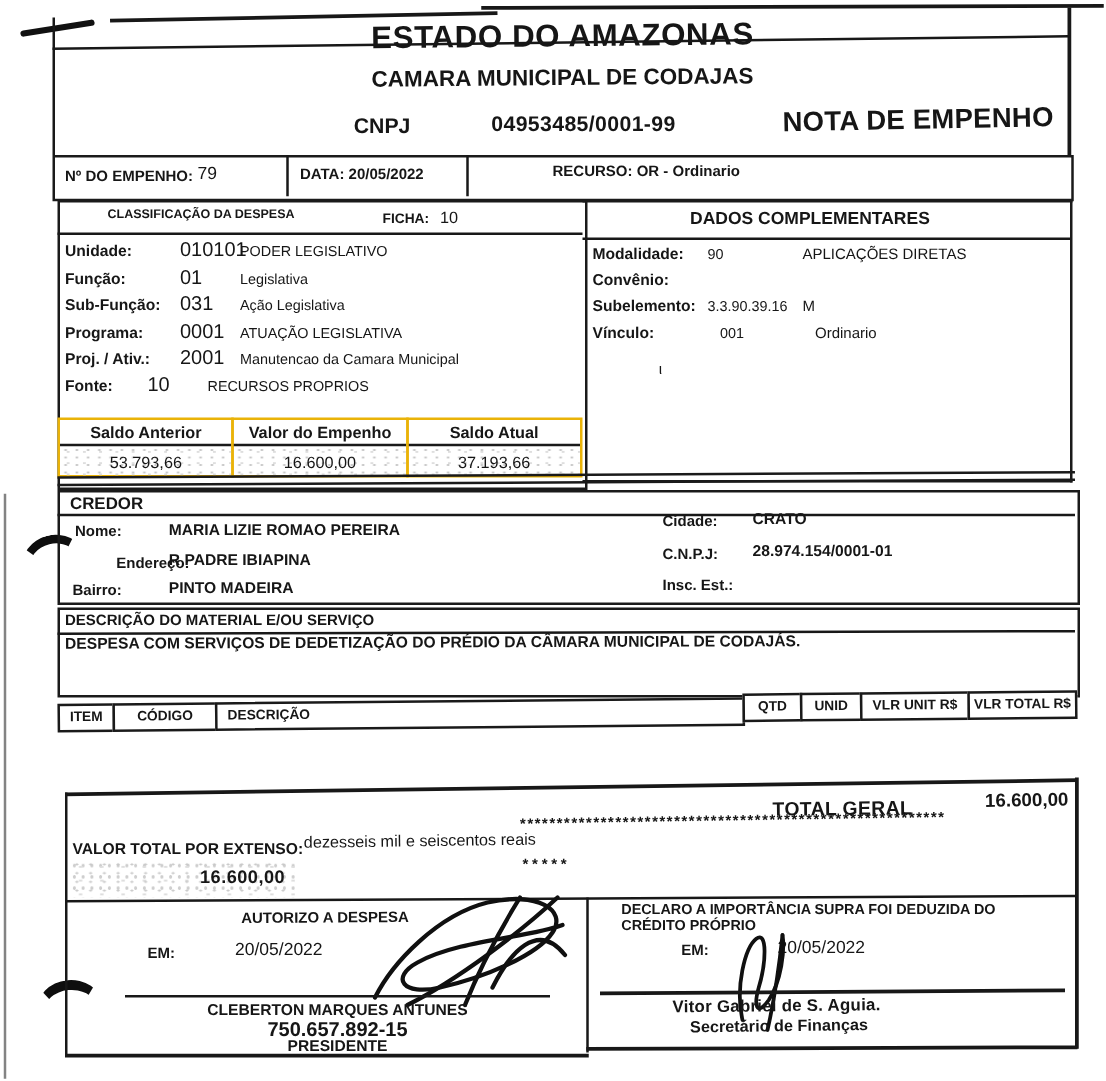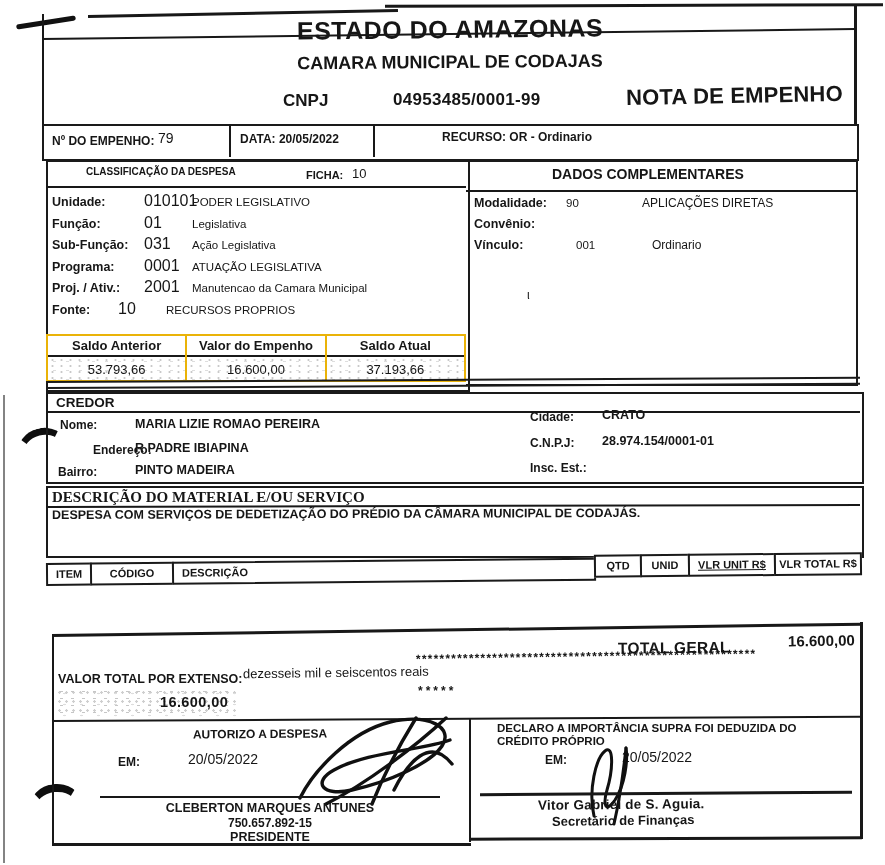--- a/index.html
+++ b/index.html
@@ -79,33 +79,33 @@
   .cr-nome-l{left:60px;top:418px;}   .cr-nome-v{left:135px;top:417px;}
   .cr-end-l{left:58px;top:443px;padding-left:35px;}    .cr-end-v{left:135px;top:441px;}
   .cr-bai-l{left:58px;top:465px;}    .cr-bai-v{left:135px;top:463px;}
   .cr-cid-l{left:530px;top:410px;}   .cr-cid-v{left:602px;top:408px;}
   .cr-cnpj-l{left:530px;top:436px;}  .cr-cnpj-v{left:602px;top:434px;}
   .cr-insc-l{left:530px;top:461px;}
 
   
   .desc-box{left:46px;top:486px;width:814px;height:68px;border:2px solid #1a1a1a;}
   .desc-title-line{left:46px;top:505px;width:814px;height:2px;transform:rotate(-0.15deg);}
-  .ds-title{left:52px;top:489px;font-size:15px;font-family:Liberation Serif, serif;}
+  .ds-title{left:52px;top:489px;font-size:12px;}
   .ds-text{left:52px;top:508px;font-size:12.5px;font-weight:bold;width:790px;transform:rotate(-0.2deg);transform-origin:left center;}
 
   
   .item-row{left:46px;top:560px;width:816px;height:23px;display:flex;transform:rotate(-0.55deg);transform-origin:left center;}
   .icell{border:2px solid #1a1a1a;margin-left:-2px;height:19px;line-height:19px;font-size:11px;font-weight:bold;text-align:center;flex:none;background:#fff;}
   .icell:first-child{margin-left:0;}
   .ic-item{width:42px;margin-top:3px;}
   .ic-cod{width:80px;margin-top:3px;}
   .ic-desc{flex:1;text-align:left;padding-left:8px;margin-top:3px;}
   .ic-qtd{width:44px;}
   .ic-unid{width:46px;}
-  .ic-vu{width:84px;text-decoration:underline;}
+  .ic-vu{width:84px;}
   .ic-vt{width:84px;}
 
   
   .tot-top{left:52px;top:634px;width:810px;height:2.5px;transform:rotate(-0.8deg);transform-origin:left center;}
   .tot-left{left:52px;top:634px;width:2px;height:211px;}
   .tot-right{left:860px;top:622px;width:2.5px;height:217px;}
   .tg-lbl{left:618px;top:639px;font-size:15.5px;letter-spacing:.3px;transform:rotate(-0.6deg);}
   .tg-val{left:788px;top:632px;font-size:15px;transform:rotate(-1deg);}
   .stars-long{left:416px;top:652px;width:446px;font-size:12px;font-weight:bold;letter-spacing:1.2px;overflow:hidden;white-space:nowrap;transform:rotate(-0.9deg);transform-origin:left center;}
   .ext-lbl{left:58px;top:672px;font-size:12.5px;}
@@ -119,21 +119,21 @@
   
   .sig-top{left:52px;top:720px;width:810px;height:2px;transform:rotate(-0.3deg);transform-origin:left center;}
   .sig-div{left:469px;top:718px;width:2px;height:124px;}
   .sig-bottom-l{left:52px;top:843px;width:419px;height:2.5px;}
   .sig-bottom-r{left:469px;top:837px;width:393px;height:2.5px;transform:rotate(-0.2deg);}
   .aut-title{left:110px;top:727px;width:300px;font-size:12px;transform:rotate(-0.4deg);}
   .aut-em{left:118px;top:755px;font-size:12px;}
   .aut-date{left:188px;top:751px;font-size:14px;}
   .sig-line-l{left:100px;top:796px;width:340px;height:2px;}
   .aut-nome{left:110px;top:801px;width:320px;font-size:12.5px;}
-  .aut-cpf{left:110px;top:816px;width:320px;font-size:12px;}
+  .aut-cpf{left:110px;top:816px;width:320px;font-size:16px;}
   .aut-cargo{left:110px;top:830px;width:320px;font-size:12.5px;}
   .dec-title{left:497px;top:722px;width:322px;font-size:11.5px;line-height:13px;}
   .dec-em{left:545px;top:753px;font-size:12px;}
   .dec-date{left:622px;top:749px;font-size:14px;}
   .sig-line-r{left:480px;top:792px;width:372px;height:2.5px;transform:rotate(-0.4deg);}
   .dec-nome{left:538px;top:797px;font-size:13.5px;letter-spacing:.2px;transform:rotate(-0.6deg);}
   .dec-cargo{left:552px;top:813px;font-size:13px;transform:rotate(-0.8deg);}
   .sig-svg{position:absolute;pointer-events:none;}
   .sig-l{left:292px;top:712px;}
   .sig-r{left:578px;top:742px;}
@@ -234,20 +234,25 @@
       <span class="lab">Modalidade:</span>
       <span class="cod">90</span>
       <span class="des">APLICAÇÕES DIRETAS</span>
     </div>
   <div class="drow">
       <span class="lab">Convênio:</span>
       <span class="cod"></span>
       <span class="des"></span>
     </div>
   <div class="drow">
+      <span class="lab">Subelemento:</span>
+      <span class="cod">3.3.90.39.16</span>
+      <span class="des">M</span>
+    </div>
+  <div class="drow">
       <span class="lab">Vínculo:</span>
       <span class="cod" style="width:76px;padding-left:10px">001</span>
       <span class="des">Ordinario</span>
     </div>
 </div>
 <span class="abs stray">ι</span>
 
 <div class="abs cred-box"></div>
 <div class="ln cred-title-line"></div>
 <span class="abs b cr-title">CREDOR</span>

